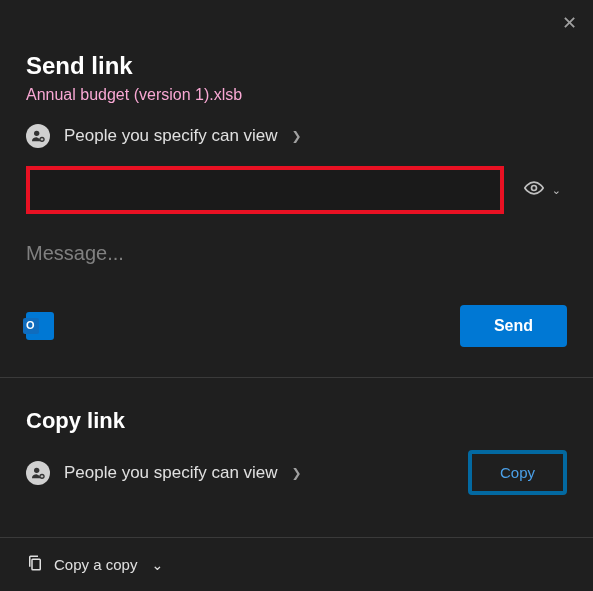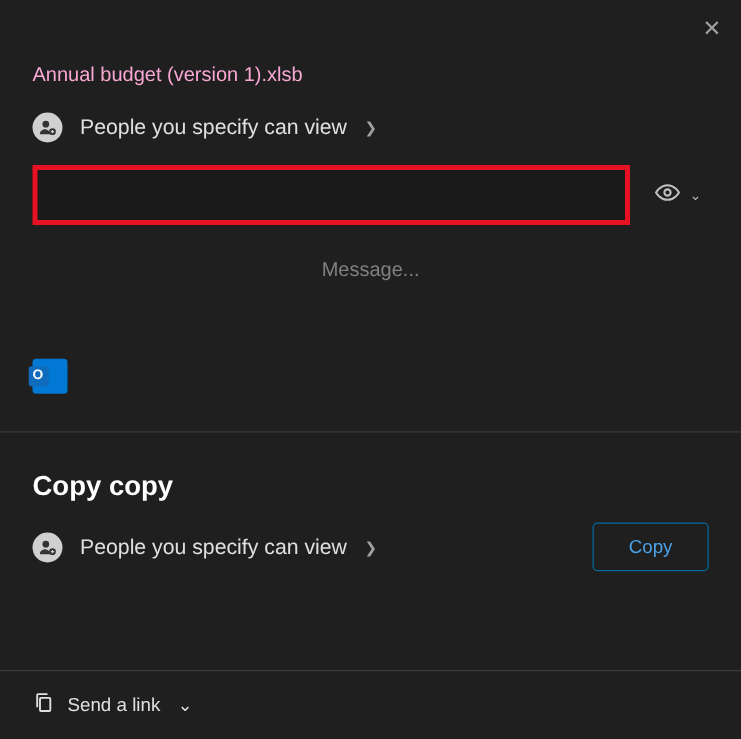--- a/index.html
+++ b/index.html
@@ -102,25 +102,24 @@
     }
     .chevron-down {
       font-size: 11px;
     }
     .message-input {
       width: 100%;
       background: transparent;
       border: none;
       outline: none;
       color: #e0e0e0;
-      font-size: 16px;
+      font-size: 20px;
       font-family: inherit;
-      margin-bottom: 56px;
+      margin-bottom: 36px;
       resize: none;
-      text-align: center;
     }
     .message-input::placeholder {
       color: #808080;
     }
     .send-row {
       display: flex;
       align-items: center;
       justify-content: space-between;
       margin-bottom: 30px;
     }
@@ -182,21 +181,21 @@
     }
     .copy-left {
       display: flex;
       align-items: center;
       gap: 14px;
       cursor: pointer;
     }
     .copy-button {
       background: transparent;
       color: #4ba0e8;
-      border: 1px solid #0369a1;
+      border: 4px solid #0369a1;
       padding: 10px 28px;
       font-size: 15px;
       font-weight: 500;
       border-radius: 4px;
       cursor: pointer;
     }
     .bottom-bar {
       position: absolute;
       bottom: 0;
       left: 0;
@@ -220,20 +219,21 @@
     }
   </style>
 </head>
 <body>
 
 <div class="close-btn">
   <span>✕</span>
 </div>
 
 <div class="main-content">
+  <h1 class="send-title">Send link</h1>
   <div class="filename">Annual budget (version 1).xlsb</div>
 
   <div class="permission-row">
     <div class="person-icon">
       <svg viewBox="0 0 24 24" fill="#333">
         <circle cx="10" cy="8" r="4"></circle>
         <path d="M10 14c-4 0-7 2-7 5v1h12v-1c0-1-0.3-1.9-0.9-2.7"></path>
         <circle cx="18" cy="17" r="4" fill="#333"></circle>
         <path d="M18 15v4M16 17h4" stroke="#d0d0d0" stroke-width="1.5"></path>
       </svg>
@@ -256,25 +256,26 @@
       <span class="chevron-down">⌄</span>
     </div>
   </div>
 
   <textarea class="message-input" rows="1" placeholder="Message..." style=""></textarea>
 
   <div class="send-row">
     <div class="outlook-icon">
       <span>O</span>
     </div>
+    <button class="send-button">Send</button>
   </div>
 
   <div class="divider"></div>
 
-  <h2 class="copy-title">Copy copy</h2>
+  <h2 class="copy-title">Copy link</h2>
 
   <div class="copy-row">
     <div class="copy-left">
       <div class="person-icon">
         <svg viewBox="0 0 24 24" fill="#333">
           <circle cx="10" cy="8" r="4"></circle>
           <path d="M10 14c-4 0-7 2-7 5v1h12v-1c0-1-0.3-1.9-0.9-2.7"></path>
           <circle cx="18" cy="17" r="4" fill="#333"></circle>
           <path d="M18 15v4M16 17h4" stroke="#d0d0d0" stroke-width="1.5"></path>
         </svg>
@@ -287,16 +288,16 @@
 </div>
 
 <div class="bottom-bar">
   <div class="send-copy-btn">
     <span class="copy-icon">
       <svg viewBox="0 0 24 24" fill="none" stroke="#e0e0e0" stroke-width="2">
         <rect x="8" y="7" width="11" height="14" rx="1"></rect>
         <path d="M5 17V4a1 1 0 0 1 1-1h10"></path>
       </svg>
     </span>
-    <span>Send a link</span>
+    <span>Copy a copy</span>
     <span class="chevron-down" style="font-size:14px;margin-left:4px;">⌄</span>
   </div>
 </div>
 
 </body></html>

